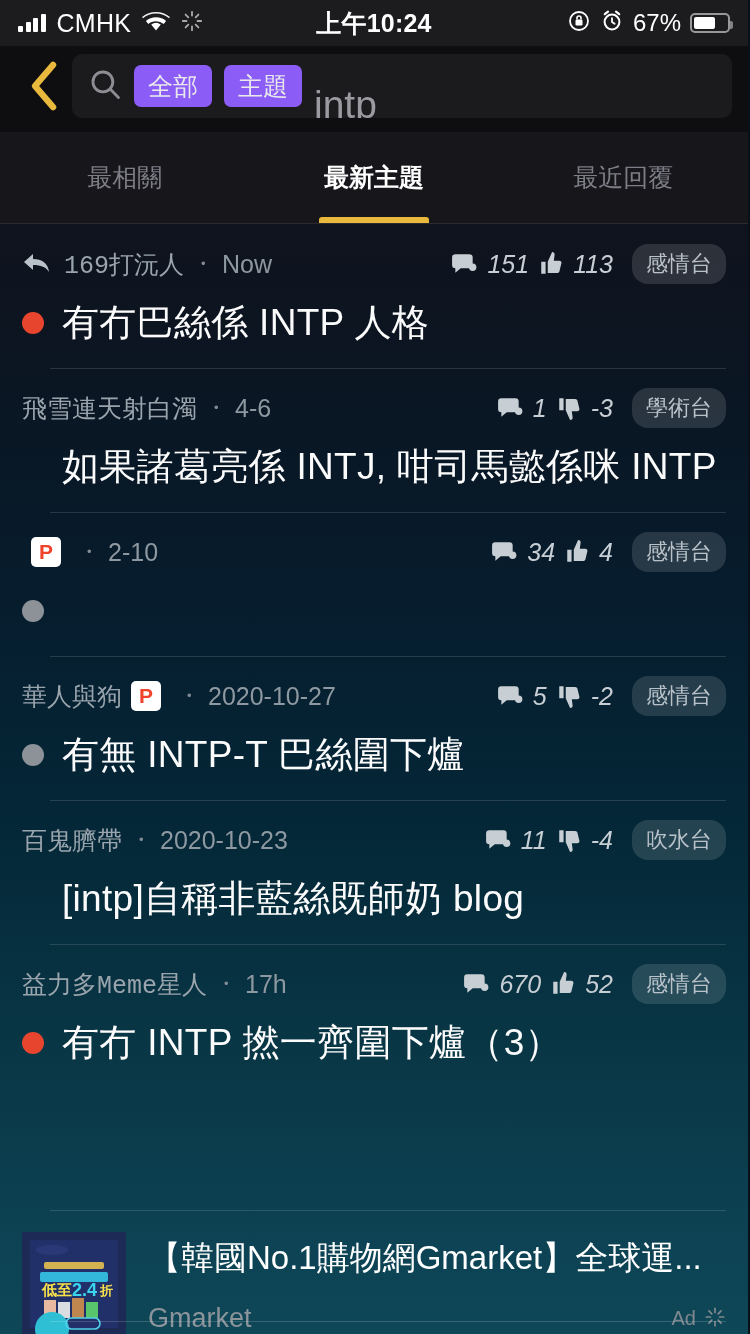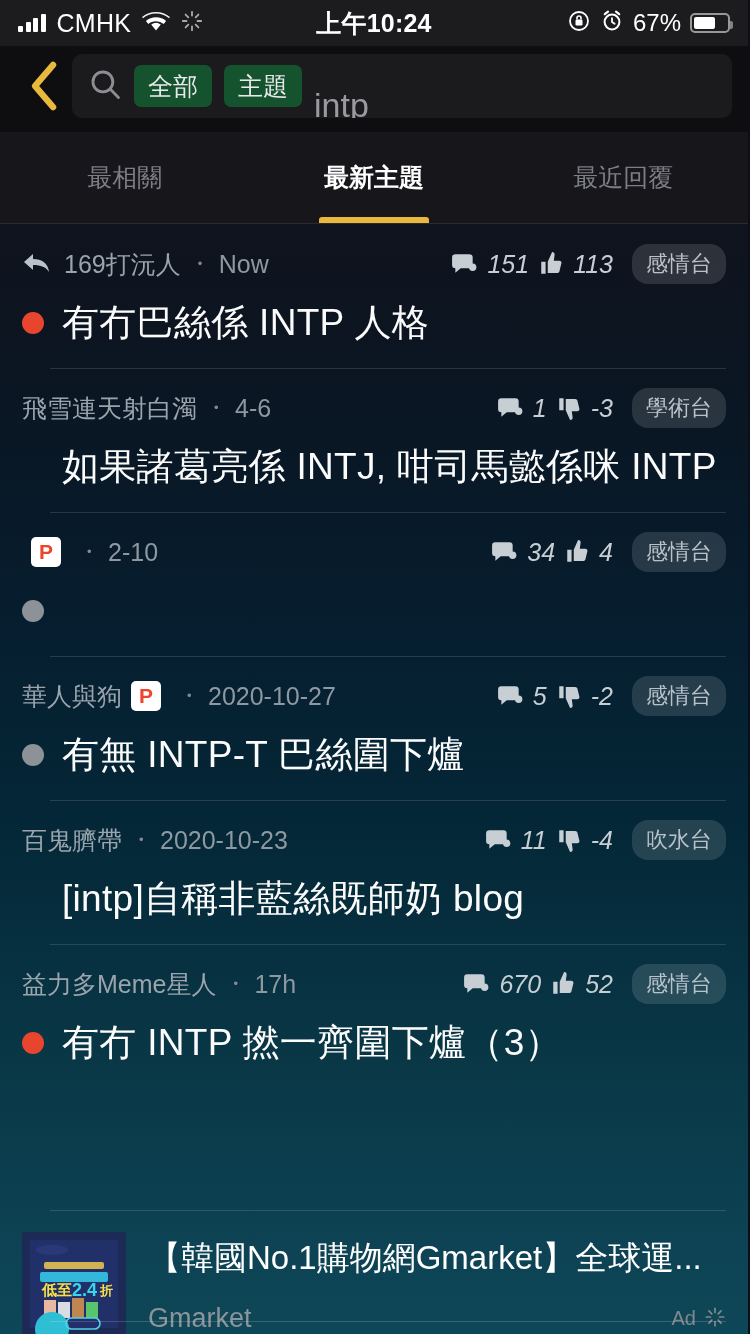--- a/index.html
+++ b/index.html
@@ -42,24 +42,24 @@
   .batt span{ display:block; height:100%; width:67%; background:#fff; border-radius:2px; }
 
   
   .header{ background:#0e0e11; padding:8px 16px 14px 16px; display:flex; align-items:center; }
   .backbtn{ width:56px; height:62px; display:flex; align-items:center; justify-content:center; flex:0 0 auto; }
   .searchbar{
     flex:1; height:64px; background:#1b1b1e; border-radius:10px;
     display:flex; align-items:center; padding:0 16px; gap:12px; overflow:hidden;
   }
   .chip{
-    background:#14532d; color:#e9e9ec; border-radius:7px;
+    background:#8b5cf6; color:#e9e9ec; border-radius:7px;
     padding:7px 14px; font-size:25px; white-space:nowrap; line-height:1.15;
   }
-  .qtext{ color:#9a9aa0; font-size:34px; white-space:nowrap;margin-top:38px; }
+  .qtext{ color:#9a9aa0; font-size:39px; white-space:nowrap;margin-top:38px; }
 
   
   .tabs{
     background:#16161b; display:flex; height:92px; position:relative;
     border-bottom:1px solid #2a2a30;
   }
   .tab{
     flex:1; display:flex; align-items:center; justify-content:center;
     font-size:25px; color:#7e7e86; position:relative;
   }
@@ -85,21 +85,21 @@
   }
 
   .post{ padding:20px 22px 6px 22px; position:relative; }
   .post + .post::before{
     content:""; position:absolute; top:0; left:50px; right:22px; height:1px;
     background:rgba(255,255,255,.13);
   }
 
   .meta{ display:flex; align-items:center; height:40px; }
   .reply-ico{ margin-right:12px; display:flex; align-items:center; }
-  .author{ color:#9aa4ad; font-size:25px; white-space:nowrap; }
+  .author{ color:#9aa4ad; font-size:25px; white-space:nowrap;font-family:Liberation Mono, monospace; }
   .pbadge{
     display:inline-flex; align-items:center; justify-content:center;
     width:30px; height:30px; background:#ffffff; color:#f0432c;
     font-size:21px; font-weight:bold; border-radius:5px; margin:0 9px;
   }
   .dot-sep{ color:#828c95; font-size:22px; margin:0 8px; }
   .date{ color:#8e98a1; font-size:25px; white-space:nowrap; }
 
   .stats{ margin-left:auto; display:flex; align-items:center; gap:9px; }
   .stat{ display:flex; align-items:center; gap:9px; }

